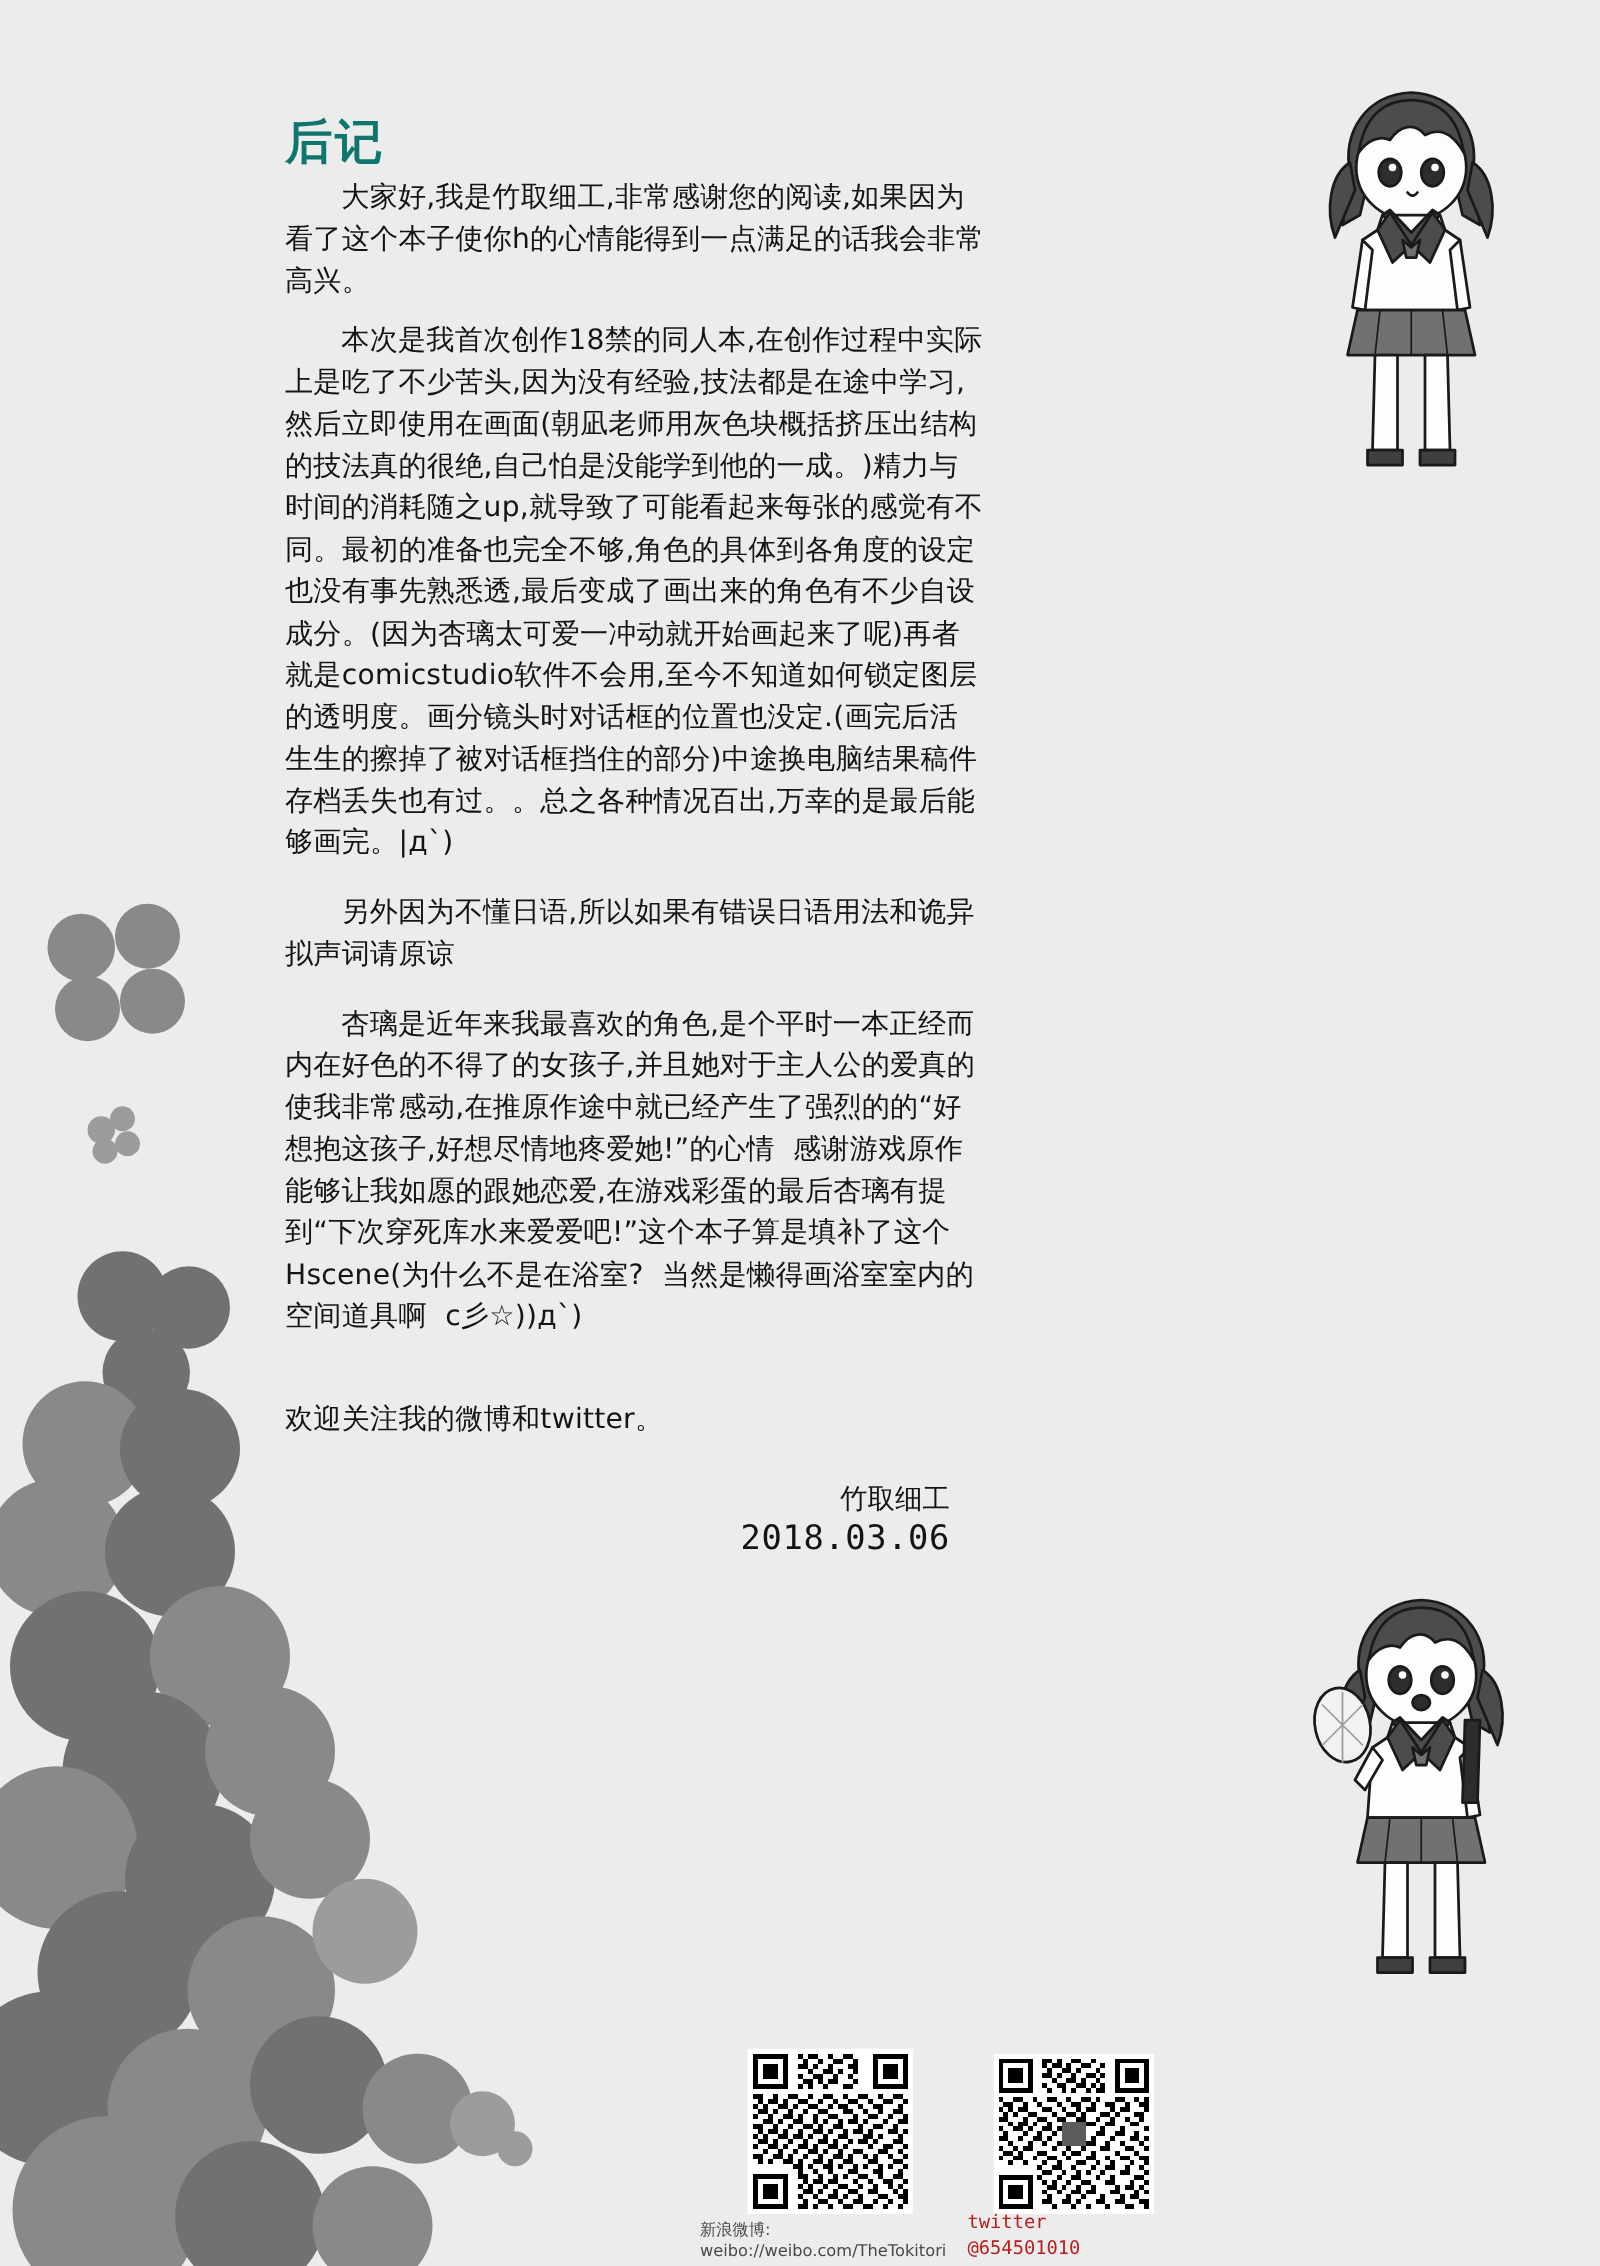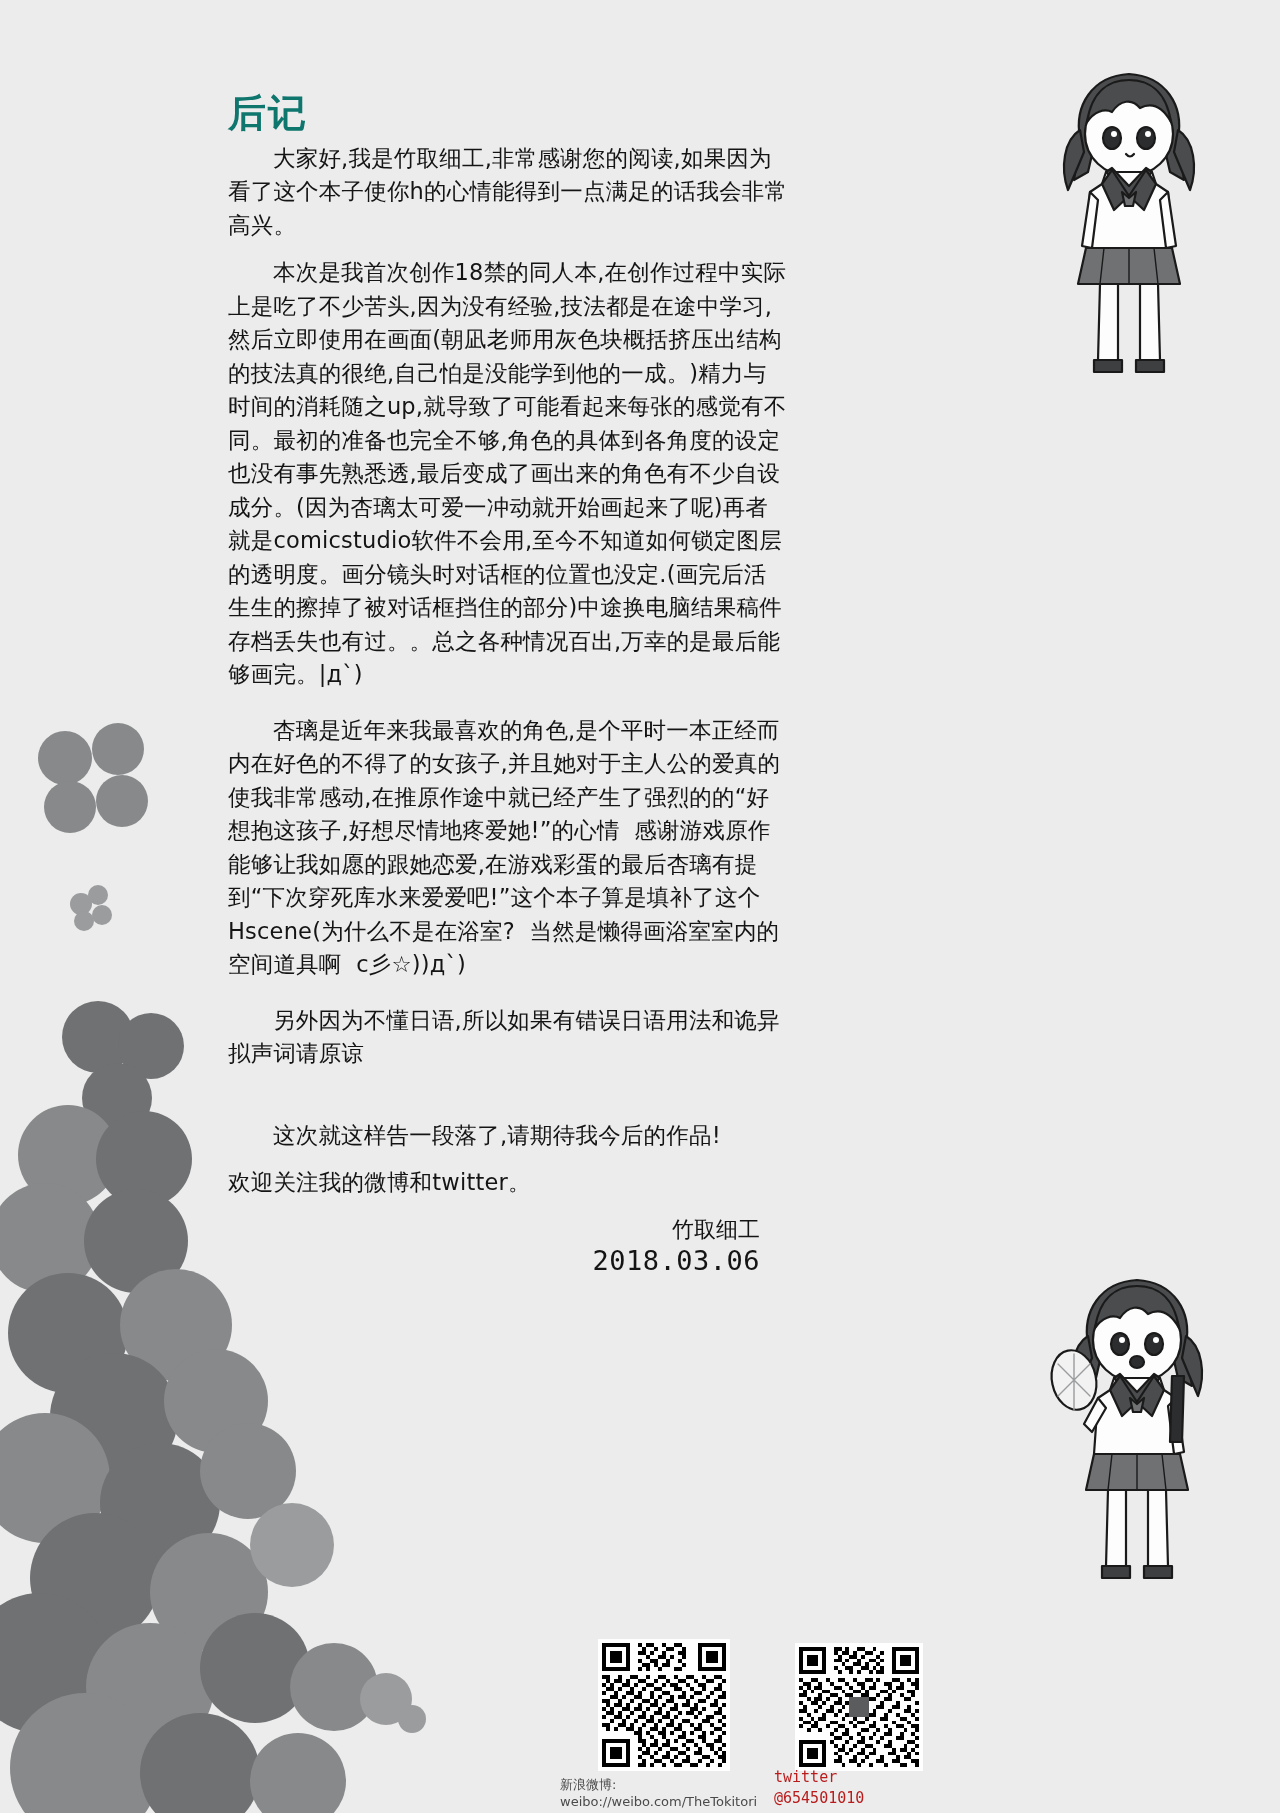--- a/index.html
+++ b/index.html
@@ -61,21 +61,21 @@
     margin: 0 0 22px 0;
     text-indent: 2em;
     letter-spacing: 0.2px;
     white-space: pre-wrap;
   }
   .para.no-indent { text-indent: 0; }
   .para.tight { margin-bottom: 14px; }
   .gap-big { height: 26px; }
 
   .signature {
-    margin-top: 14px;
+    margin-top: 32px;
     text-align: right;
     padding-right: 28px;
     font-size: 22px;
     line-height: 31px;
     color: #141414;
   }
   .signature .date {
     font-family: "DejaVu Sans Mono", monospace;
     font-size: 27px;
     letter-spacing: 0.5px;
@@ -247,24 +247,23 @@
         <path d="M70 298 L70 310 L98 310 L98 298 Z" fill="#3d3f40"></path>
         <path d="M112 298 L112 310 L140 310 L140 298 Z" fill="#3d3f40"></path>
       </g>
     </svg>
   </div>
 
   <div class="content">
     <h1 class="title">后记</h1>
     <p class="para tight">大家好,我是竹取细工,非常感谢您的阅读,如果因为看了这个本子使你h的心情能得到一点满足的话我会非常高兴。</p>
     <p class="para">本次是我首次创作18禁的同人本,在创作过程中实际上是吃了不少苦头,因为没有经验,技法都是在途中学习,然后立即使用在画面(朝凪老师用灰色块概括挤压出结构的技法真的很绝,自己怕是没能学到他的一成。)精力与时间的消耗随之up,就导致了可能看起来每张的感觉有不同。最初的准备也完全不够,角色的具体到各角度的设定也没有事先熟悉透,最后变成了画出来的角色有不少自设成分。(因为杏璃太可爱一冲动就开始画起来了呢)再者就是comicstudio软件不会用,至今不知道如何锁定图层的透明度。画分镜头时对话框的位置也没定.(画完后活生生的擦掉了被对话框挡住的部分)中途换电脑结果稿件存档丢失也有过。。总之各种情况百出,万幸的是最后能够画完。|д`)</p>
+    <p class="para">另外因为不懂日语,所以如果有错误日语用法和诡异拟声词请原谅</p>
     <p class="para">杏璃是近年来我最喜欢的角色,是个平时一本正经而内在好色的不得了的女孩子,并且她对于主人公的爱真的使我非常感动,在推原作途中就已经产生了强烈的的“好想抱这孩子,好想尽情地疼爱她!”的心情  感谢游戏原作能够让我如愿的跟她恋爱,在游戏彩蛋的最后杏璃有提到“下次穿死库水来爱爱吧!”这个本子算是填补了这个Hscene(为什么不是在浴室?  当然是懒得画浴室室内的空间道具啊  c彡☆))д`)</p>
-    <p class="para">另外因为不懂日语,所以如果有错误日语用法和诡异拟声词请原谅</p>
     <div class="gap-big"></div>
-    <p class="para tight">这次就这样告一段落了,请期待我今后的作品!</p>
     <p class="para no-indent tight">欢迎关注我的微博和twitter。</p>
     <div class="signature">
       <div>竹取细工</div>
       <div class="date">2018.03.06</div>
     </div>
   </div>
 
   <div class="qr-block qr-weibo">
     <svg class="qr" viewBox="0 0 33 33" shape-rendering="crispEdges">
       <rect width="33" height="33" fill="#ffffff"></rect>

